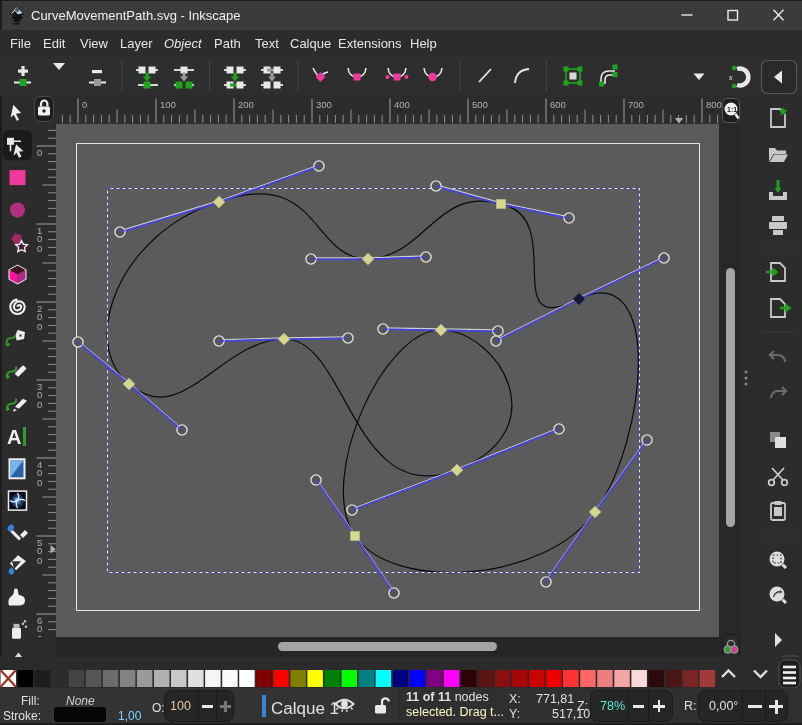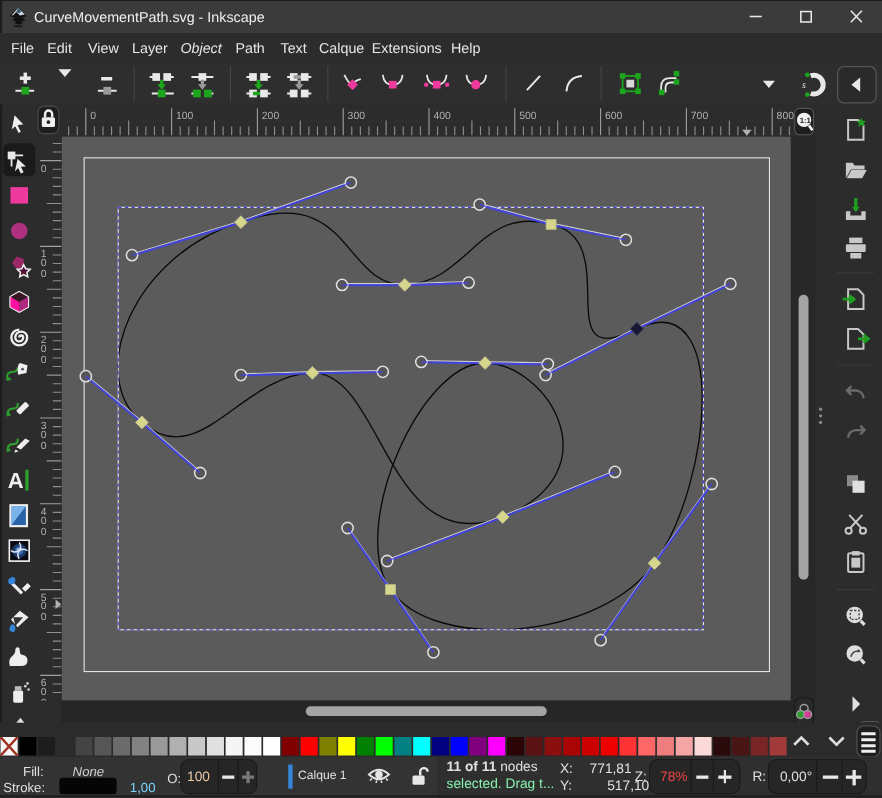--- a/index.html
+++ b/index.html
@@ -609,42 +609,42 @@
     <div class="txt" style="left:118px;top:709px;font-size:12px;color:#7dd3fc;">1,00</div>
     <div class="txt" style="left:152px;top:701px;font-size:12px;color:#e0e0e0;">O:</div>
     <div class="abs" style="left:164px;top:690px;width:70px;height:32px;background:#262626;border:1px solid #1a1a1a;border-radius:8px;box-sizing:border-box;"></div>
     <div class="abs" style="left:198px;top:690px;width:1px;height:32px;background:#1a1a1a;"></div>
     <div class="abs" style="left:216px;top:690px;width:1px;height:32px;background:#1a1a1a;"></div>
     <div class="txt" style="left:170px;top:699px;font-size:12.5px;color:#e8c8a8;">100</div>
     <div class="abs" style="left:202px;top:705px;width:11px;height:2.5px;background:#e8e8e8;"></div>
     <div class="abs" style="left:220px;top:705px;width:11px;height:2.5px;background:#777;"></div>
     <div class="abs" style="left:224.2px;top:700.7px;width:2.5px;height:11px;background:#777;"></div>
     <div class="abs" style="left:262px;top:695px;width:4px;height:22px;background:#3584d8;"></div>
-    <div class="txt" style="left:271px;top:699px;font-size:11px;color:#e0e0e0;">Calque 1</div>
+    <div class="txt" style="left:271px;top:699px;font-size:17px;color:#e0e0e0;">Calque 1</div>
     <svg style="position:absolute;left:333px;top:696px;" width="23" height="18" viewBox="0 0 23 18">
 <path d="M2.5,8 q9,-8.5 18,0 q-9,8.5 -18,0 Z" fill="none" stroke="#e4e4e4" stroke-width="1.9"></path>
       <circle cx="11.5" cy="8" r="3.4" fill="#e4e4e4"></circle>
       <path d="M5,11.8 l-1.5,1.7 M9.5,13.6 l-0.6,2.1 M13.5,13.6 l0.6,2.1 M18,11.8 l1.5,1.7" stroke="#e4e4e4" stroke-width="1.5"></path>
     </svg>
     <svg style="position:absolute;left:372px;top:696px;" width="18" height="21" viewBox="0 0 18 21">
 <rect x="3" y="9" width="11" height="8.5" rx="1.5" fill="#e8e8e8"></rect>
       <path d="M10,9 V6 a3.4,3.4 0 0 1 6.8,-0.6" stroke="#e8e8e8" stroke-width="2.2" fill="none"></path>
     </svg>
     <div class="abs" style="left:398px;top:688px;width:1px;height:37px;background:#2a2a2a;"></div>
     <div class="txt" style="left:406px;top:690px;font-size:12.5px;color:#e0e0e0;"><b>11 of 11</b> nodes</div>
-    <div class="txt" style="left:406px;top:705px;font-size:12.5px;color:#86efac;">selected. Drag t...</div>
+    <div class="txt" style="left:406px;top:705px;font-size:12.5px;color:#fef9c3;">selected. Drag t...</div>
     <div class="txt" style="left:509px;top:692px;font-size:12.5px;color:#e0e0e0;">X:</div>
     <div class="txt" style="left:536px;top:692px;font-size:12.5px;color:#e0e0e0;">771,81</div>
     <div class="txt" style="left:509px;top:707px;font-size:12.5px;color:#e0e0e0;">Y:</div>
     <div class="txt" style="left:536px;top:707px;font-size:12.5px;color:#e0e0e0;margin-left:16px;">517,10</div>
     <div class="txt" style="left:577px;top:699px;font-size:12.5px;color:#e0e0e0;">Z:</div>
     <div class="abs" style="left:590px;top:690px;width:83px;height:32px;background:#262626;border:1px solid #1a1a1a;border-radius:8px;box-sizing:border-box;"></div>
     <div class="abs" style="left:628px;top:690px;width:1px;height:32px;background:#1a1a1a;"></div>
     <div class="abs" style="left:648px;top:690px;width:1px;height:32px;background:#1a1a1a;"></div>
-    <div class="txt" style="left:600px;top:699px;font-size:12.5px;color:#ef4444;">78%</div>
+    <div class="txt" style="left:600px;top:699px;font-size:12.5px;color:#5eead4;">78%</div>
     <div class="abs" style="left:633px;top:705px;width:11px;height:2.5px;background:#e8e8e8;"></div>
     <div class="abs" style="left:653px;top:705px;width:12px;height:2.5px;background:#e8e8e8;"></div>
     <div class="abs" style="left:657.7px;top:700.2px;width:2.5px;height:12px;background:#e8e8e8;"></div>
     <div class="txt" style="left:684px;top:699px;font-size:12.5px;color:#e0e0e0;">R:</div>
     <div class="abs" style="left:698px;top:690px;width:90px;height:32px;background:#262626;border:1px solid #1a1a1a;border-radius:8px;box-sizing:border-box;"></div>
     <div class="abs" style="left:742px;top:690px;width:1px;height:32px;background:#1a1a1a;"></div>
     <div class="abs" style="left:765px;top:690px;width:1px;height:32px;background:#1a1a1a;"></div>
     <div class="txt" style="left:709px;top:699px;font-size:12.5px;color:#e0e0e0;">0,00°</div>
     <div class="abs" style="left:748px;top:705px;width:14px;height:3px;background:#e8e8e8;"></div>
     <div class="abs" style="left:769px;top:705px;width:14px;height:3px;background:#e8e8e8;"></div>

